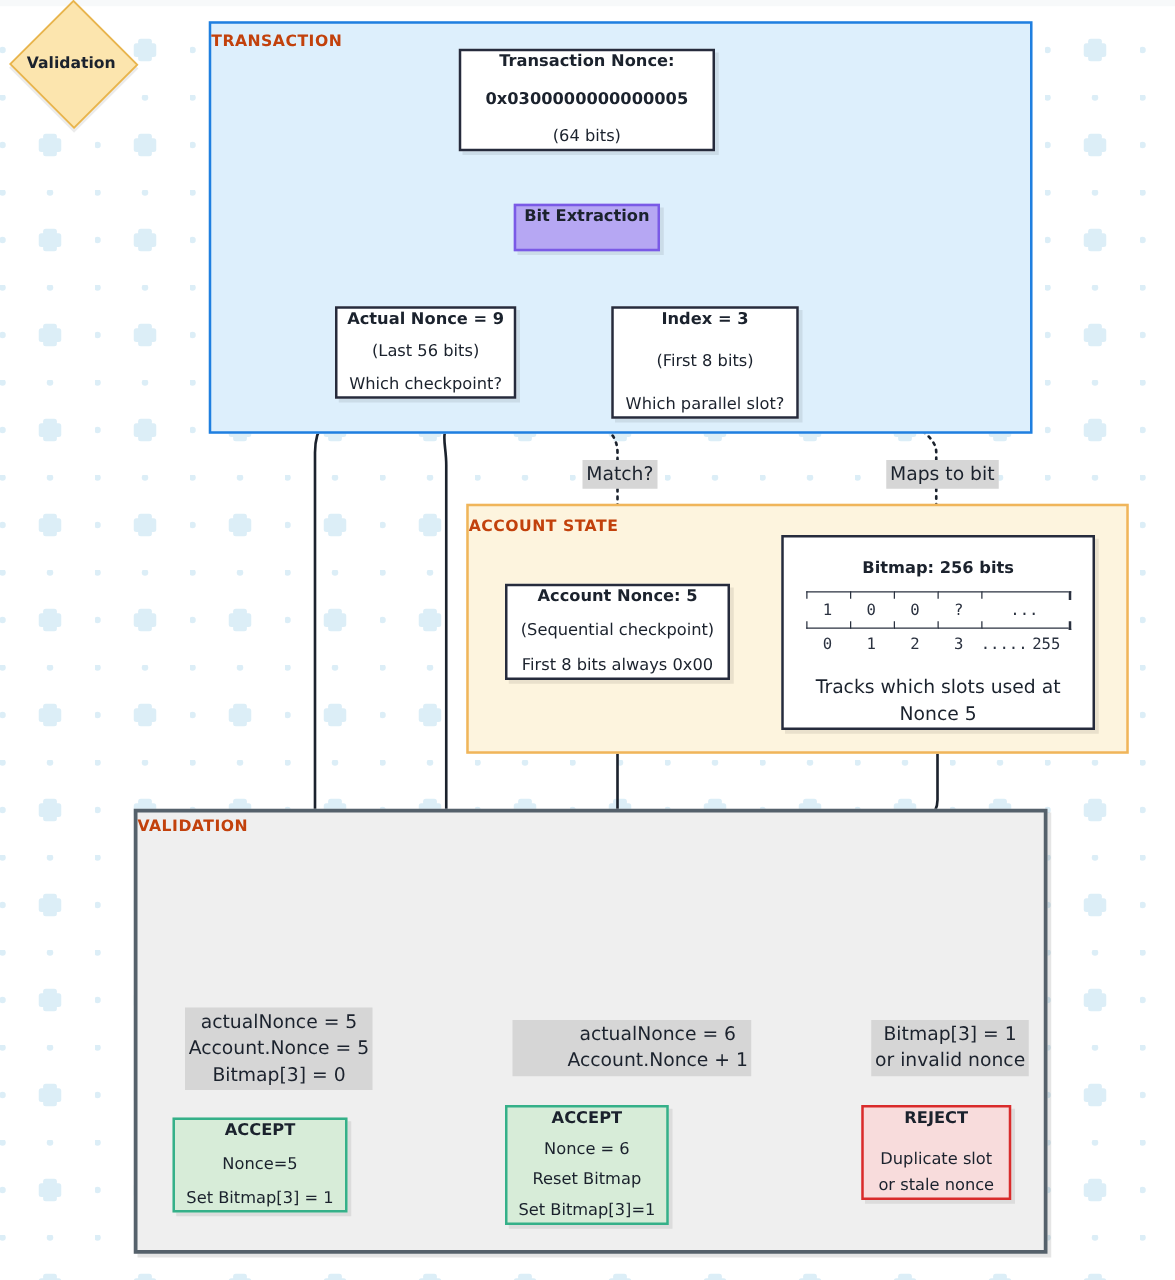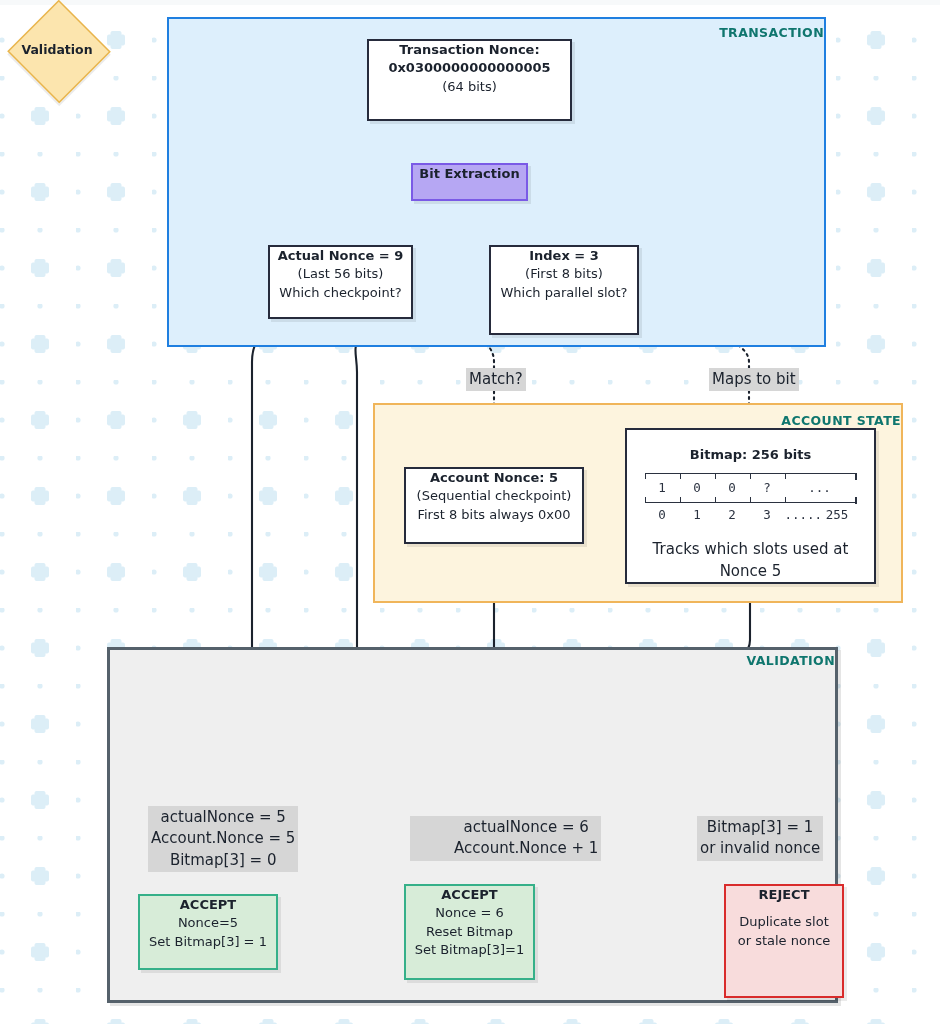--- a/index.html
+++ b/index.html
@@ -17,22 +17,22 @@
     z-index:0;pointer-events:none;
   }
   #canvas{
     position:absolute;left:0;top:0;width:940px;height:1024px;z-index:0;
   }
   #nodes{position:absolute;left:0;top:0;width:940px;height:1024px;z-index:3;}
 
   
   .group{position:absolute;box-sizing:border-box;z-index:1;}
   .group-title{
-    position:absolute;left:0;right:0;text-align:right;
-    font-size:12.5px;font-weight:bold;color:#0f766e;
+    position:absolute;left:0;right:0;text-align:left;
+    font-size:12.5px;font-weight:bold;color:#c2410c;
     letter-spacing:.4px;
   }
   #grp-transaction{
     left:167px;top:17px;width:659px;height:330px;
     background:#ddeffc;border:2px solid #1f7fe0;
   }
   #grp-transaction .group-title{top:6px;}
   #grp-account{
     left:373px;top:403px;width:530px;height:200px;
     background:#fdf4de;border:2px solid #f0b55a;
@@ -41,21 +41,21 @@
   #grp-validation{
     left:107px;top:647px;width:731px;height:356px;
     background:#efefef;border:3px solid #55616b;
     box-shadow:3px 3px 0 rgba(0,0,0,.10);
   }
   #grp-validation .group-title{top:3px;}
 
   
   .node{
     position:absolute;box-sizing:border-box;
-    display:flex;flex-direction:column;align-items:center;justify-content:flex-start;
+    display:flex;flex-direction:column;align-items:center;justify-content:space-between;
     text-align:center;color:#1b222d;
     font-size:13px;line-height:1.42;
     box-shadow:3px 3px 0 rgba(0,0,0,.08);
     z-index:3;
   }
   .node .ln{display:block;white-space:pre;}
   .node .ln.b{font-weight:bold;}
 
   .nbox{background:#ffffff;border:2px solid #262b3c;}
 
@@ -115,21 +115,21 @@
   #lbl-mapstobit{left:709px;top:368px;}
   #lbl-cond-left{left:148px;top:806px;}
   #lbl-cond-mid{left:410px;top:816px;padding-left:44px;}
   #lbl-cond-right{left:697px;top:816px;}
 
   
   .accept{background:#d7ecd8;border:2px solid #35b089;}
   .reject{background:#f8dcdc;border:2px solid #d92b2b;}
   #n-accept1{left:138px;top:894px;width:140px;height:76px;}
   #n-accept2{left:404px;top:884px;width:131px;height:96px;}
-  #n-reject{left:689px;top:884px;width:120px;height:114px;margin-left:35px;}
+  #n-reject{left:689px;top:884px;width:120px;height:76px;}
   .node .gap{display:block;height:9px;}
 </style>
 </head>
 <body>
 
 <svg id="bg-pattern" viewBox="0 0 940 1024" xmlns="http://www.w3.org/2000/svg" aria-hidden="true">
   <defs>
     <pattern id="dotplus" x="0" y="0" width="76" height="76" patternUnits="userSpaceOnUse">
       <circle cx="2" cy="2" r="2.6" fill="#dceef7"></circle>
       <circle cx="40" cy="2" r="2.6" fill="#dceef7"></circle>

